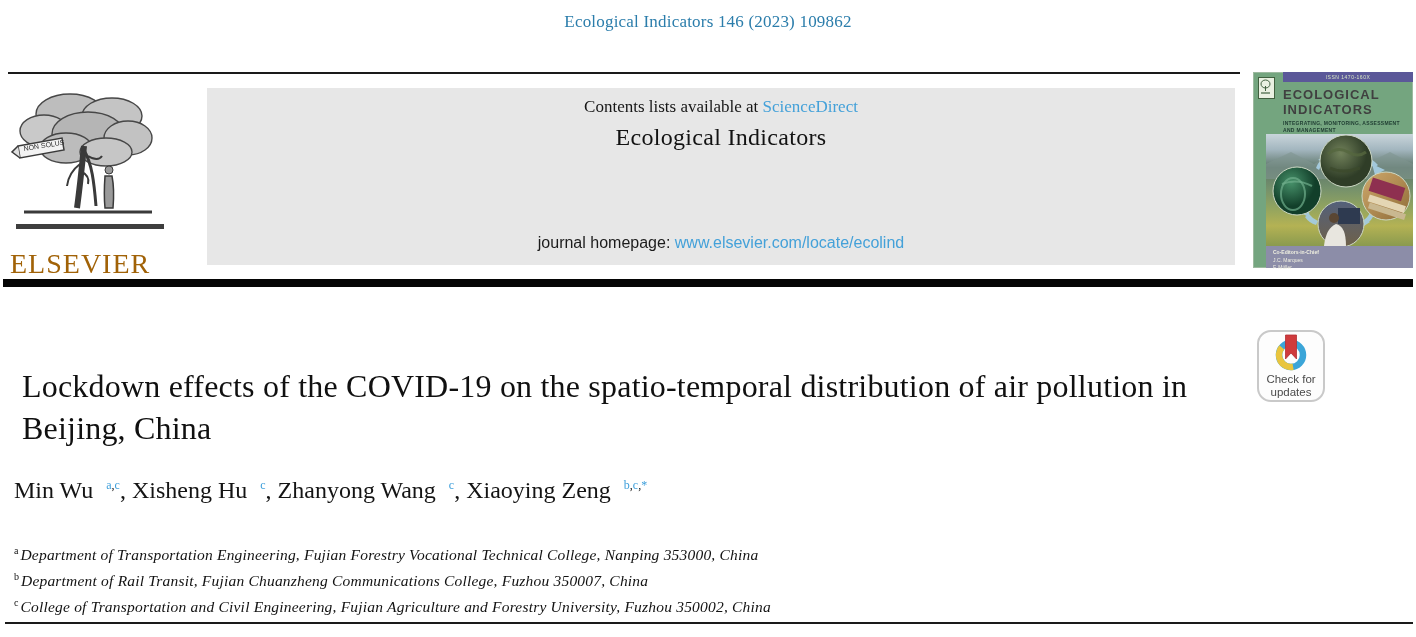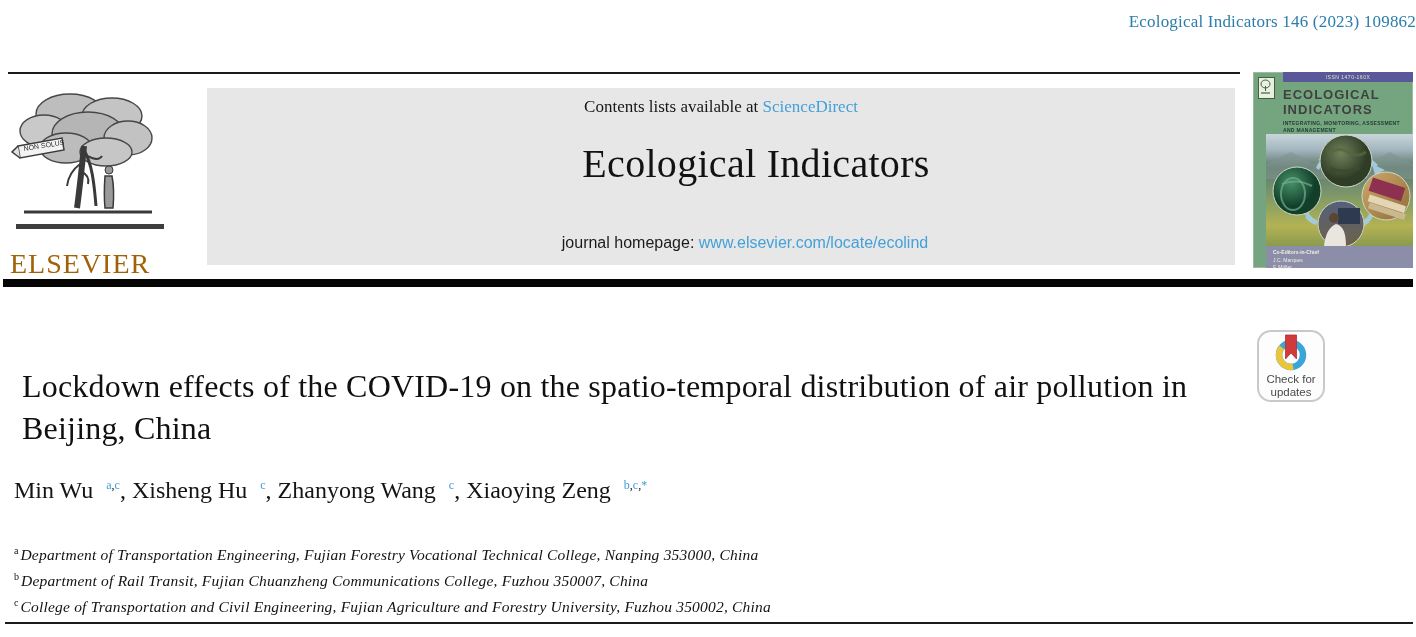--- a/index.html
+++ b/index.html
@@ -1,40 +1,40 @@
 <!DOCTYPE html>
 <html><head>
 <meta charset="utf-8">
 <style>
   html,body{margin:0;padding:0;background:#ffffff;}
   .page{position:relative;width:1416px;height:637px;background:#fff;overflow:hidden;
         font-family:"Liberation Serif",serif;color:#111;}
 
   
-  .citation{position:absolute;top:12px;left:0;width:100%;text-align:right;
+  .citation{position:absolute;top:12px;left:0;width:100%;text-align:center;
             font-size:17px;color:#2b7dab;letter-spacing:.2px;}
 
   
   .hr-top{position:absolute;top:72px;left:8px;width:1232px;height:2px;background:#1a1a1a;}
   .black-bar{position:absolute;top:279px;left:3px;width:1410px;height:8px;background:#050505;}
   .hr-bottom{position:absolute;top:622px;left:5px;width:1408px;height:2px;background:#1a1a1a;}
 
   
   .elsevier{position:absolute;left:10px;top:86px;width:156px;height:182px;}
   .elsevier svg{display:block;}
   .elsevier-word{font-size:28px;letter-spacing:1px;color:#a16207;margin-top:12px;
                  font-family:"Liberation Serif",serif;}
 
   
   .masthead{position:absolute;left:207px;top:88px;width:1028px;height:177px;background:#e7e7e7;
             text-align:center;}
   .contents-line{position:absolute;top:9px;width:100%;font-size:17px;color:#161616;}
-  .journal-title{position:absolute;top:52px;width:100%;font-size:40px;color:#121212;letter-spacing:.3px;padding-left:35px;}
+  .journal-title{position:absolute;top:36px;width:100%;font-size:24px;color:#121212;letter-spacing:.3px;}
   .homepage-line{position:absolute;bottom:13px;width:100%;
-                 font-family:"Liberation Sans",sans-serif;font-size:16px;color:#1b1b1b;padding-left:24px;}
+                 font-family:"Liberation Sans",sans-serif;font-size:16px;color:#1b1b1b;}
   .link{color:#44a1d9;text-decoration:none;cursor:pointer;}
 
   
   .cover{position:absolute;left:1253px;top:72px;width:160px;height:196px;background:#74a57f;
          box-shadow:0 0 0 1px #9db99f inset;}
   .cover-band{position:absolute;left:30px;top:0;right:0;height:10px;background:#5b5899;
               color:#d9e6c4;font-family:"Liberation Sans",sans-serif;font-size:5px;
               text-align:center;line-height:10px;letter-spacing:.5px;}
   .cover-mark{position:absolute;left:5px;top:5px;width:15px;height:20px;background:#e9f0e1;
               border:1px solid #41603f;}

